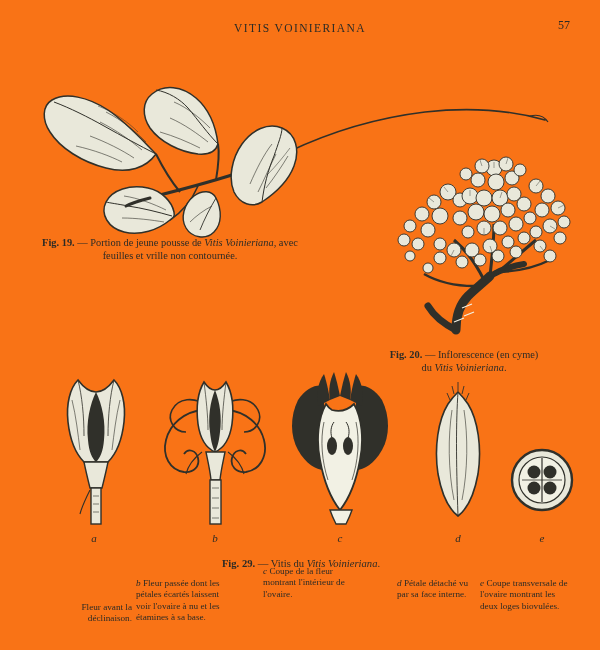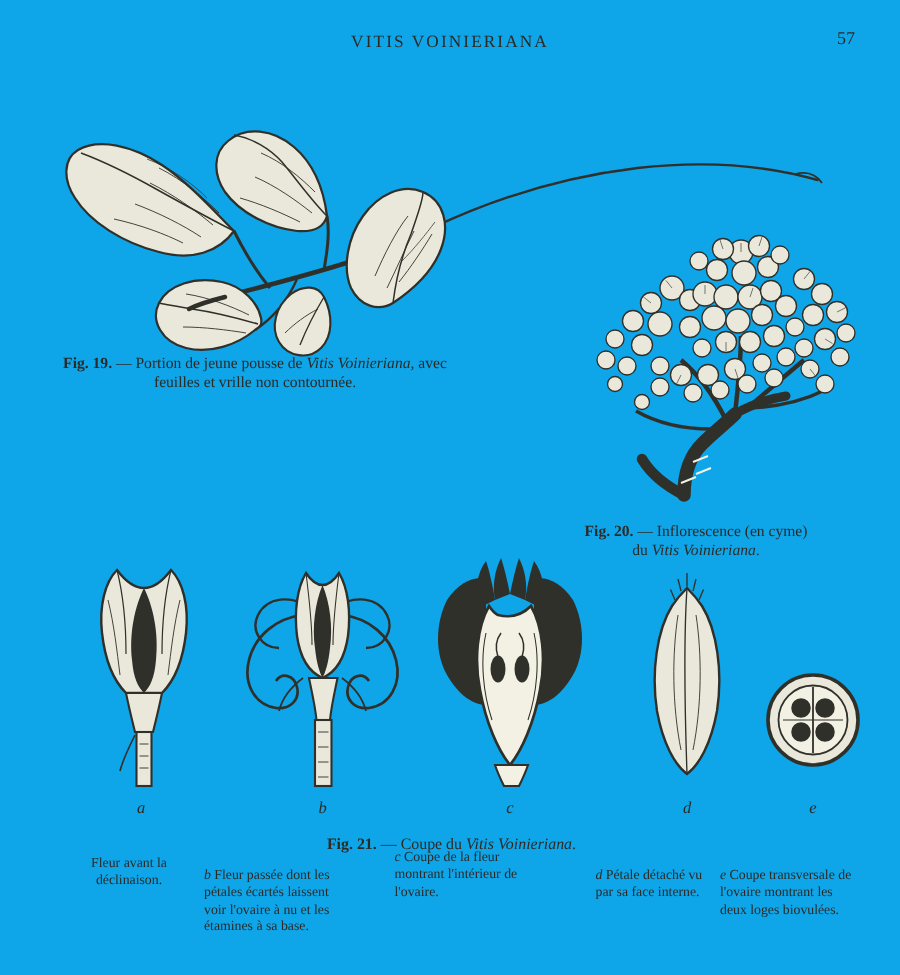--- a/index.html
+++ b/index.html
@@ -11,21 +11,21 @@
     height: 650px;
     background: #f2f1e4;
     font-family: "Liberation Serif", serif;
     color: #2b2a25;
     overflow: hidden;
   }
   .page {
     position: relative;
     width: 600px;
     height: 650px;
-    background: #0ea5e9;
+    background: #f97316;
   }
 
   
   .running-head {
     position: absolute;
     top: 22px;
     left: 0;
     width: 600px;
     text-align: center;
     font-variant: small-caps;
@@ -74,21 +74,21 @@
   }
 
   .subcaption {
     position: absolute;
     font-size: 9.2px;
     line-height: 11.4px;
     color: #2c2b26;
   }
   .subcaption .mark { font-style: italic; }
 
-  #sc-a { left: 40px; top: 570px; width: 92px; text-align: center; }
+  #sc-a { left: 40px; top: 602px; width: 92px; text-align: right; }
   #sc-b { left: 136px; top: 578px; width: 100px; }
   #sc-c { left: 263px; top: 566px; width: 94px; }
   #sc-d { left: 397px; top: 578px; width: 72px; }
   #sc-e { left: 480px; top: 578px; width: 88px; }
 
   svg { display: block; }
   .ink { fill: #30302a; }
 </style>
 </head>
 <body>
@@ -348,21 +348,21 @@
           <circle cx="52" cy="118" r="6.5" fill="#30302a"></circle>
           <path d="M44 88 L44 132" stroke="#30302a" stroke-width="1.2"></path>
           <path d="M24 110 L64 110" stroke="#30302a" stroke-width="0.8"></path>
         </g>
         <text x="522" y="172" text-anchor="middle" font-family="Liberation Serif, serif" font-size="11" font-style="italic" fill="#2c2b26">e</text>
       </g>
     </svg>
   </div>
 
   <div class="caption" id="fig21-caption">
-    <b>Fig. 21.</b><span> — </span><span>Coupe du </span><span class="it">Vitis Voinieriana</span><span>.</span>
+    <b>Fig. 29.</b><span> — </span><span>Vitis du </span><span class="it">Vitis Voinieriana</span><span>.</span>
   </div>
 
   <div class="subcaption" id="sc-a">
     <span>Fleur avant la déclinaison.</span>
   </div>
   <div class="subcaption" id="sc-b">
     <span class="mark">b</span>
     <span>Fleur passée dont les pétales écartés laissent voir l'ovaire à nu et les étamines à sa base.</span>
   </div>
   <div class="subcaption" id="sc-c">

